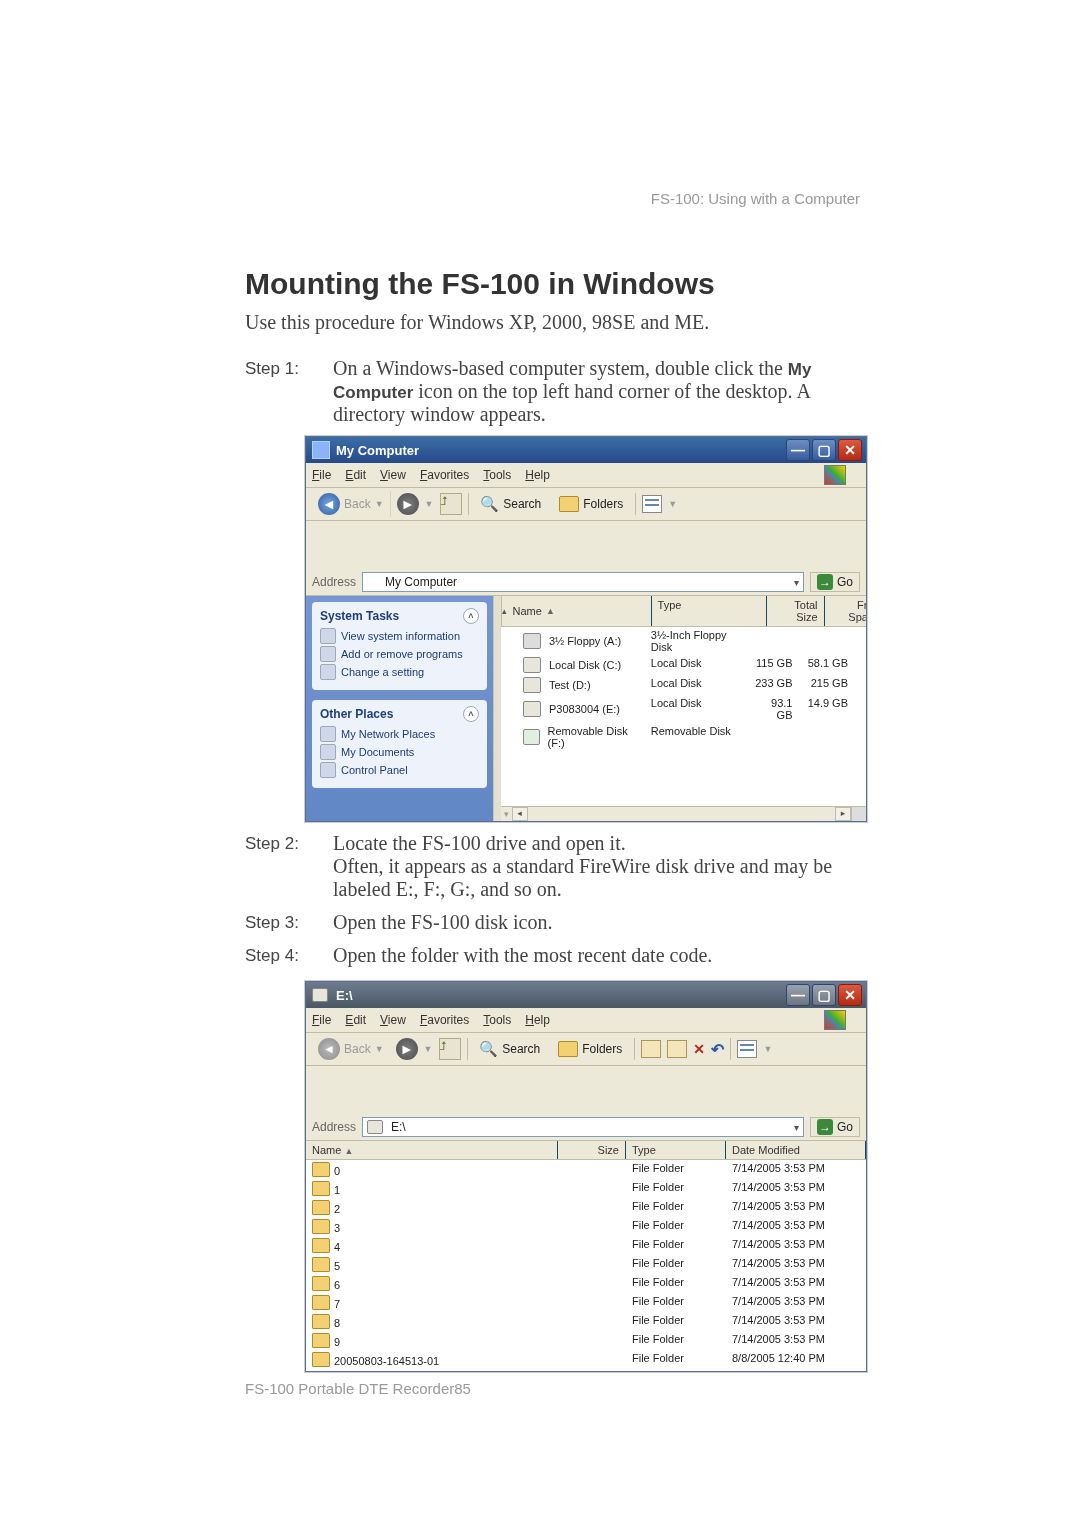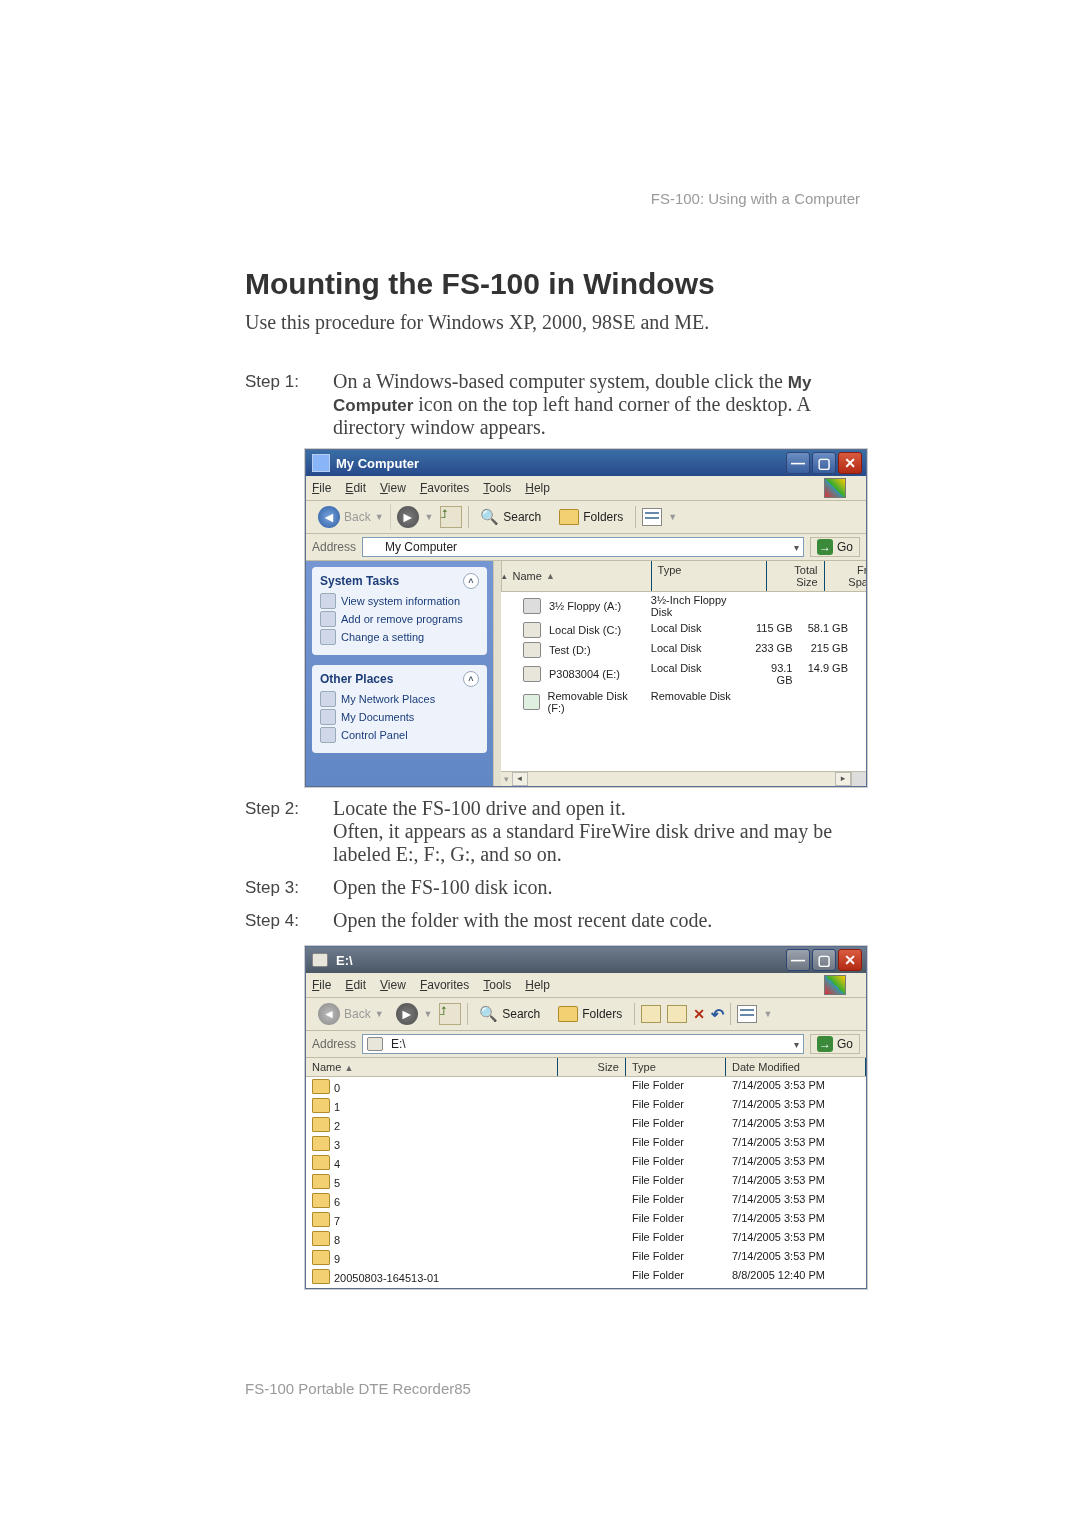--- a/index.html
+++ b/index.html
@@ -27,21 +27,21 @@
   }
   h1 {
     font-family: Arial, Helvetica, sans-serif;
     font-weight: bold;
     font-size: 30px;
     margin: 0 0 10px 0;
     color: #333;
   }
   .intro {
     font-size: 20px;
-    margin: 4px 0 36px 0;
+    margin: 4px 0 23px 0;
     color: #444;
   }
   .step {
     display: flex;
     margin: 10px 0 6px 0;
   }
   .step-label {
     width: 88px;
     flex: 0 0 88px;
     font-family: Arial, Helvetica, sans-serif;
@@ -157,21 +157,21 @@
     width: 18px;height:16px;border:1px solid #888;background:#fff;
     display:inline-block;position:relative;
   }
   .views-ico::before{content:"";position:absolute;left:2px;right:2px;top:3px;height:2px;background:#68a;}
   .views-ico::after{content:"";position:absolute;left:2px;right:2px;top:8px;height:2px;background:#68a;}
 
   .addressbar {
     background:#ece9d8;
     padding:3px 6px;
     border-bottom:1px solid #c0bca6;
-    display:flex;align-items:center;gap:6px;
+    display:flex;align-items:center;gap:6px;margin-top:48px;
   }
   .addressbar .lbl { color:#666; }
   .addressbar .addr-field {
     flex:1; height:18px; background:#fff;border:1px solid #7f9db9;
     display:flex;align-items:center;padding:0 4px; gap:4px; font-size:12px;
   }
   .addressbar .go-btn {
     display:inline-flex;align-items:center;gap:4px;
     background:#ece9d8;border:1px solid #c0bca6;padding:1px 6px;
   }

